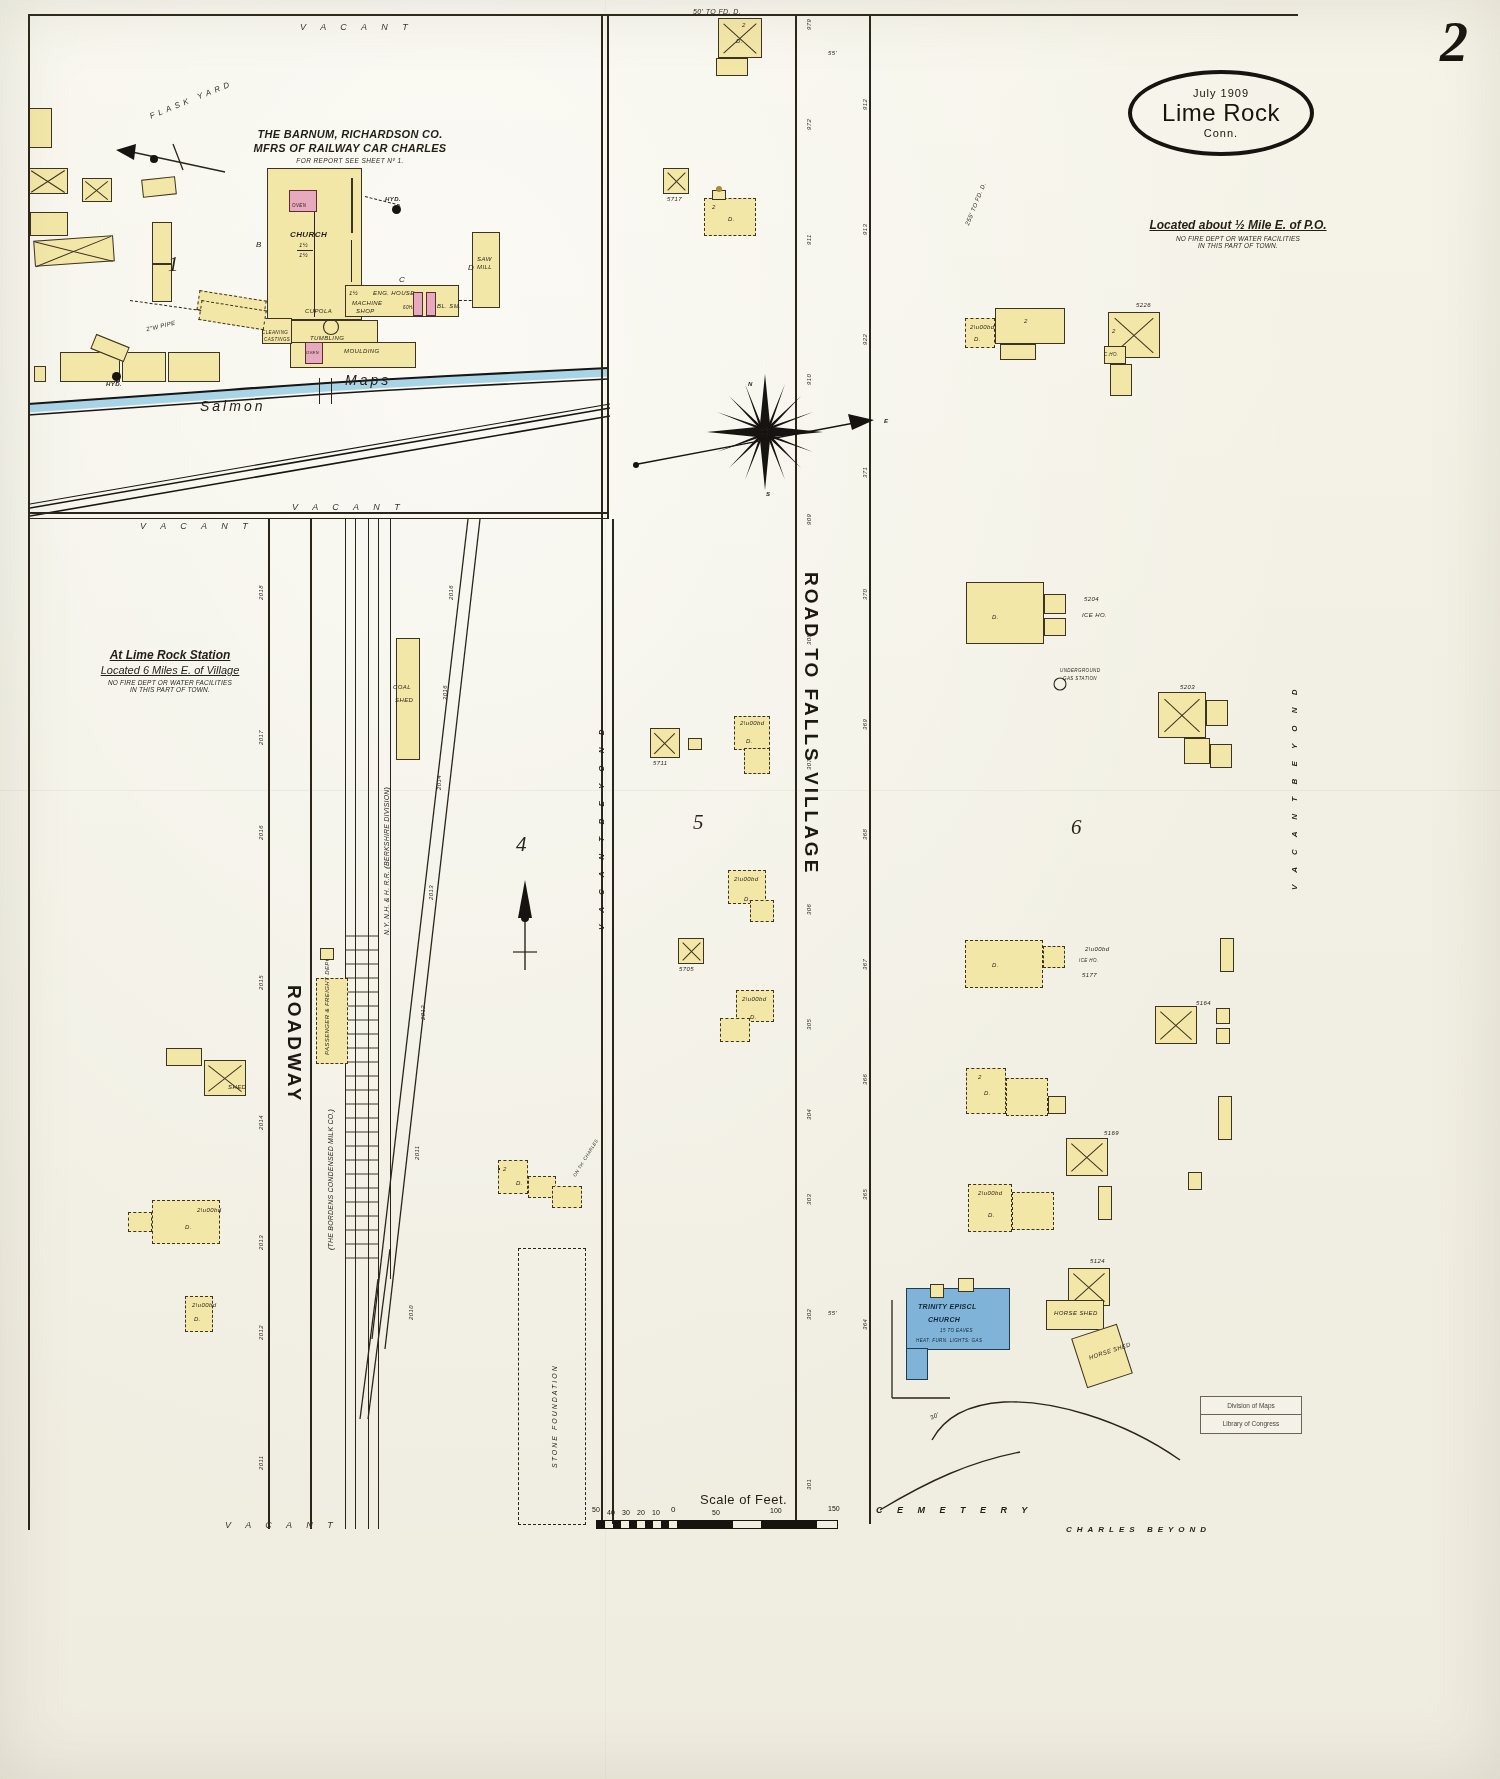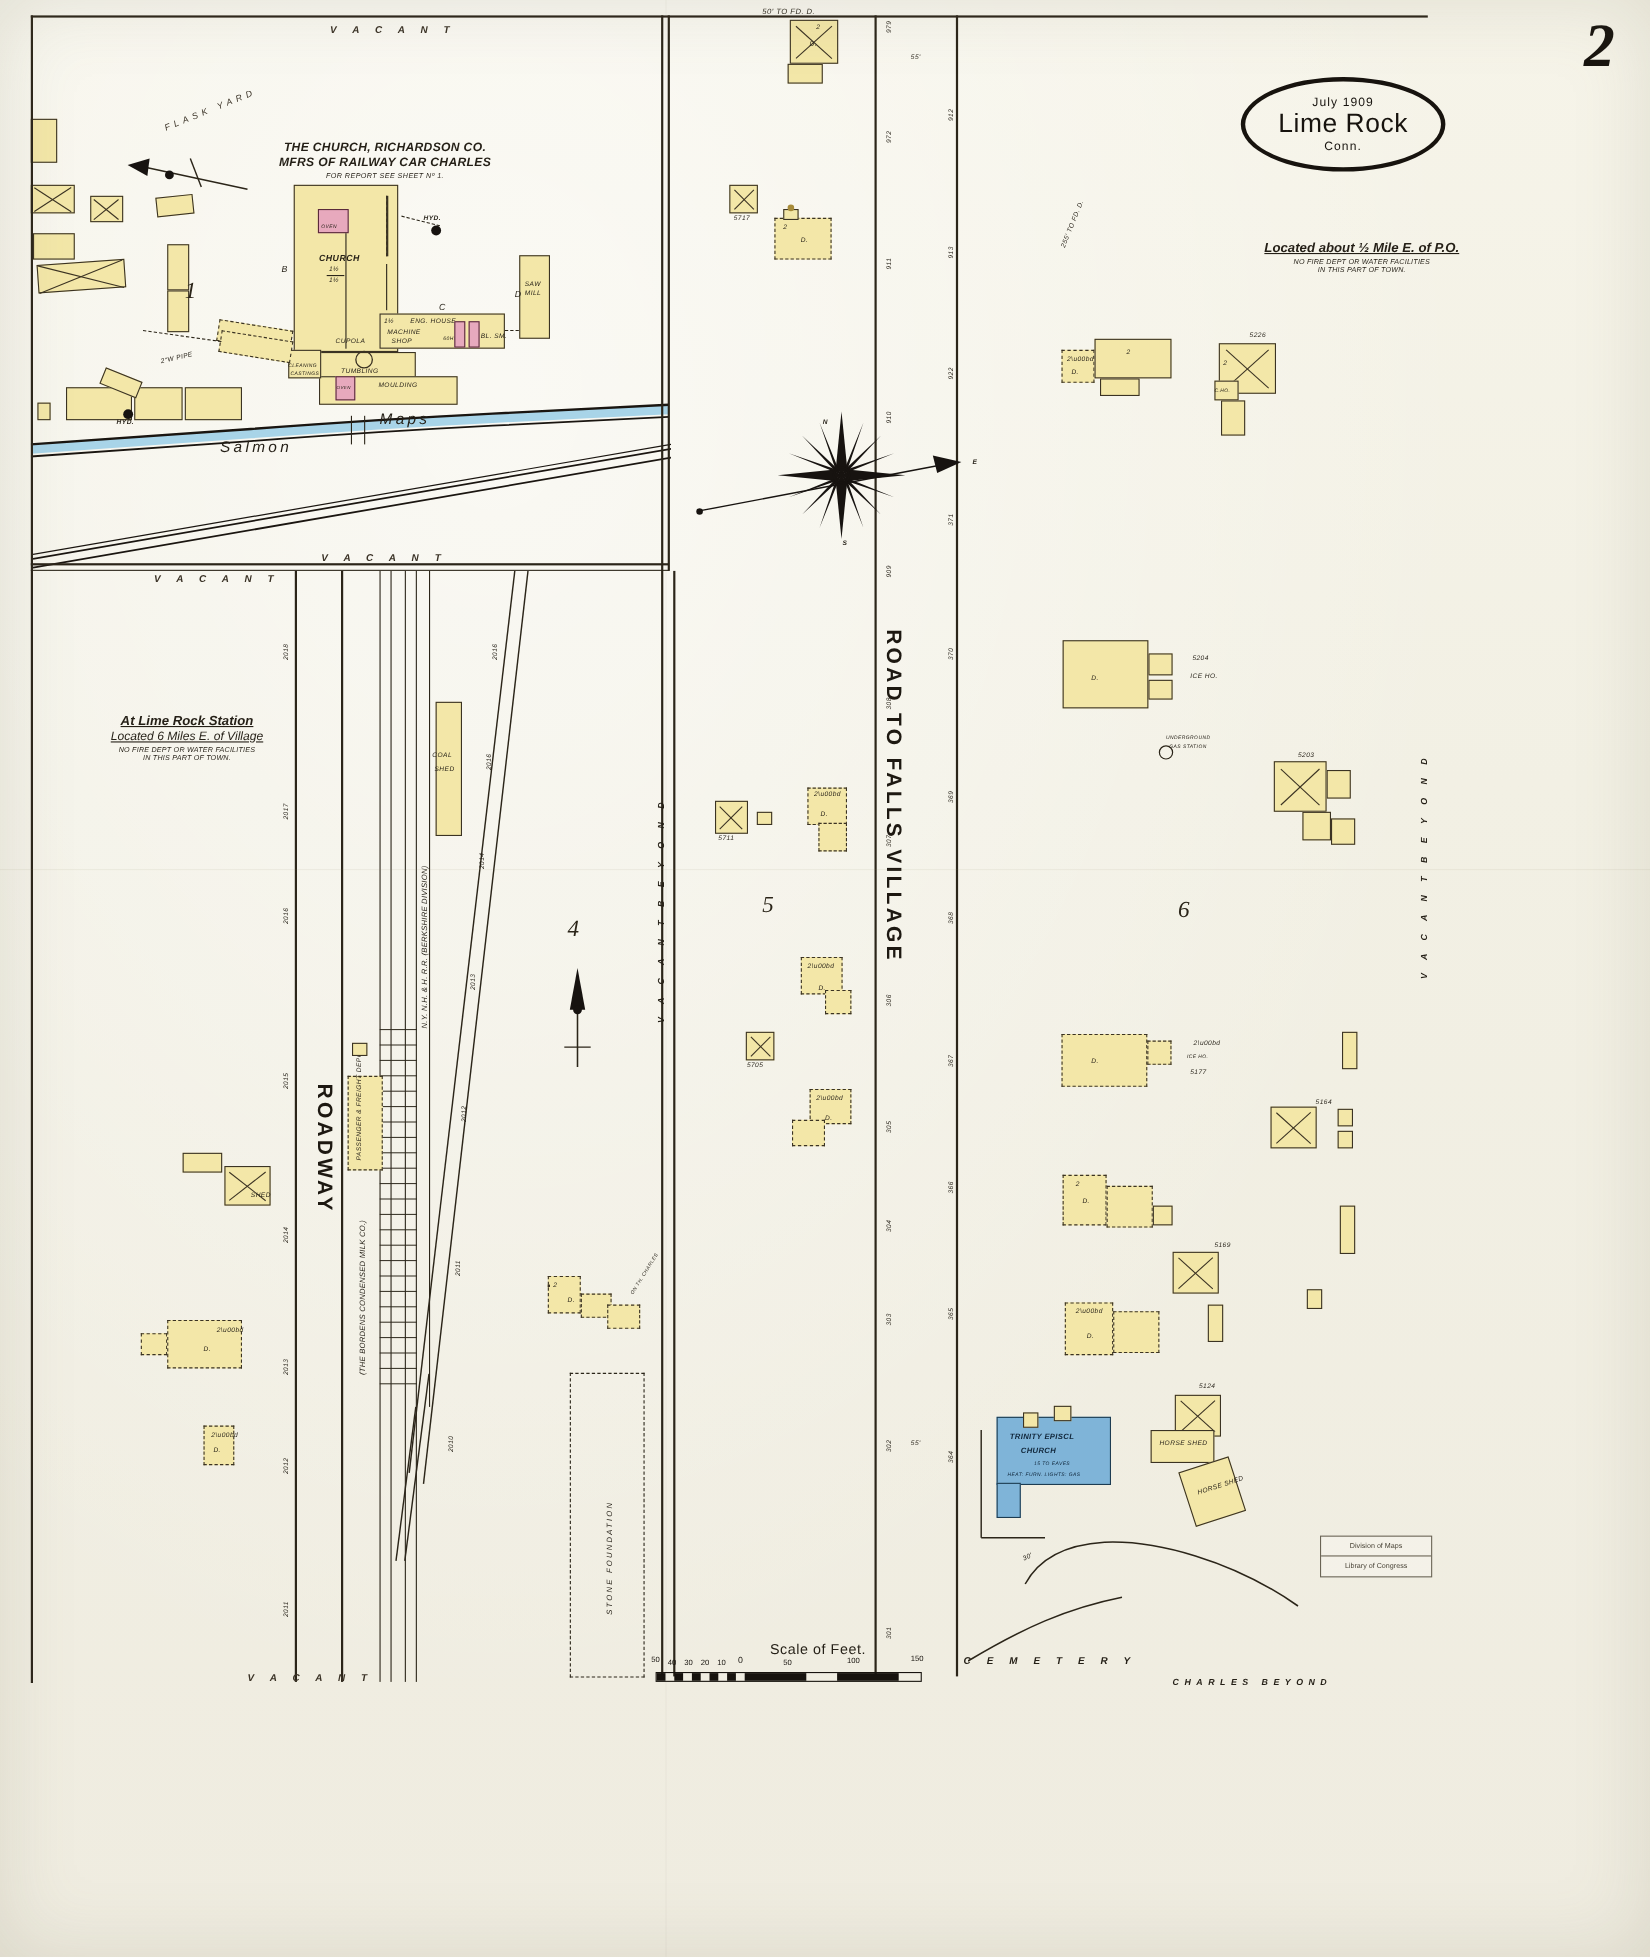--- a/index.html
+++ b/index.html
@@ -39,21 +39,21 @@
   .lbl.xs{font-size:7px;}
   .lbl.sm{font-size:8px;}
   .lbl.b{font-weight:bold;}
   .vert{writing-mode:vertical-rl;}
   .line{position:absolute;background:#2b2519;}
   .hline{height:1.2px;}
   .vline{width:1.2px;}
   .dashline{position:absolute;border-top:1.4px dashed #2b2519;}
   .dot{position:absolute;border-radius:50%;background:#171310;}
   
-  .spaced{letter-spacing:6px;font-size:9px;font-style:italic;font-weight:bold;color:#3a3226;text-align:right;}
+  .spaced{letter-spacing:6px;font-size:9px;font-style:italic;font-weight:normal;color:#3a3226;text-align:right;}
   .spaced2{letter-spacing:4px;font-size:8px;font-style:italic;color:#3a3226;}
   
   #cartouche{
     position:absolute;left:1128px;top:70px;width:178px;height:78px;
     border:4px solid #17130e;border-radius:50%/50%;
     display:flex;flex-direction:column;align-items:center;justify-content:center;
     background:transparent;
   }
   #cartouche .c-date{font-size:11px;letter-spacing:1px;color:#17130e;font-family:"Liberation Sans",sans-serif;}
   #cartouche .c-name{font-size:24px;letter-spacing:.5px;color:#17130e;font-weight:normal;
@@ -90,21 +90,21 @@
   <div id="sheetno">2</div>
   <div id="cartouche">
     <div class="c-date">July 1909</div>
     <div class="c-name">Lime Rock</div>
     <div class="c-state">Conn.</div>
   </div>
 
   <div class="lbl spaced" style="left:300px;top:22px;">V A C A N T</div>
 
   <div style="position:absolute;left:225px;top:128px;width:250px;text-align:center;">
-    <div class="lbl b" style="position:relative;font-size:11px;letter-spacing:.3px;">THE CHURCH, RICHARDSON CO.</div>
+    <div class="lbl b" style="position:relative;font-size:11px;letter-spacing:.3px;">THE BARNUM, RICHARDSON CO.</div>
     <div class="lbl b" style="position:relative;font-size:11px;letter-spacing:.3px;margin-top:2px;">MFRS OF RAILWAY CAR CHARLES</div>
     <div class="lbl" style="position:relative;font-size:6.5px;margin-top:3px;">FOR REPORT SEE SHEET Nº 1.</div>
   </div>
 
   <div class="lbl spaced2" style="left:150px;top:112px;transform:rotate(-22deg);transform-origin:left center;">FLASK YARD</div>
 
   <svg style="position:absolute;left:110px;top:142px;width:120px;height:32px;">
     <line x1="115" y1="30" x2="22" y2="10" stroke="#2b2519" stroke-width="1.3"></line>
     <polygon points="6,8 26,2 24,18" fill="#171310"></polygon>
     <line x1="63" y1="2" x2="73" y2="28" stroke="#2b2519" stroke-width="1.3"></line>

